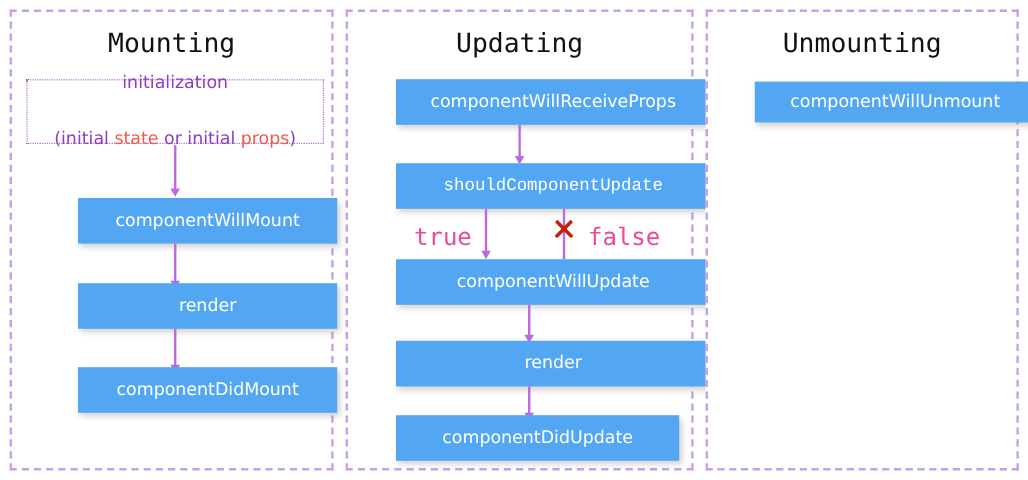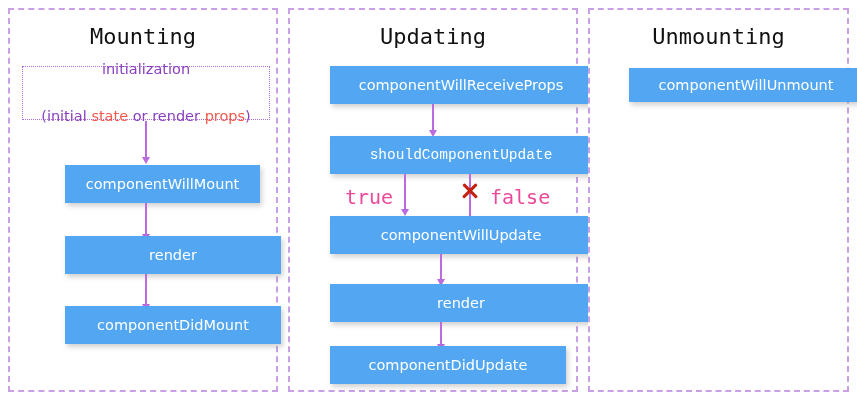--- a/index.html
+++ b/index.html
@@ -125,27 +125,27 @@
 <body>
 
 <div id="diagram">
 
   <div class="panel panel-mounting">
     <div class="panel-title">Mounting</div>
   </div>
 
   <div class="init-box" style="left:22px; top:66px; width:248px; height:54px;">
     <div class="init-line">initialization</div>
-    <div class="init-line"><span>(initial </span><span class="kw-red">state</span><span> or render </span><span class="kw-red">props</span><span>)</span></div>
+    <div class="init-line"><span>(initial </span><span class="kw-red">state</span><span> or initial </span><span class="kw-red">props</span><span>)</span></div>
   </div>
 
   <div class="arrow-line" style="left:145px; top:121px; height:39px;"></div>
   <div class="arrow-head" style="left:141.5px; top:157px;"></div>
 
-  <div class="lc-box" style="left:37px; top:165px; width:195px; height:38px;">componentWillMount</div>
+  <div class="lc-box" style="left:37px; top:165px; width:216px; height:38px;">componentWillMount</div>
 
   <div class="arrow-line" style="left:145px; top:203px; height:34px;"></div>
   <div class="arrow-head" style="left:141.5px; top:234px;"></div>
 
   <div class="lc-box" style="left:37px; top:236px; width:216px; height:38px;">render</div>
 
   <div class="arrow-line" style="left:145px; top:274px; height:33px;"></div>
   <div class="arrow-head" style="left:141.5px; top:304px;"></div>
 
   <div class="lc-box" style="left:37px; top:306px; width:216px; height:38px;">componentDidMount</div>

